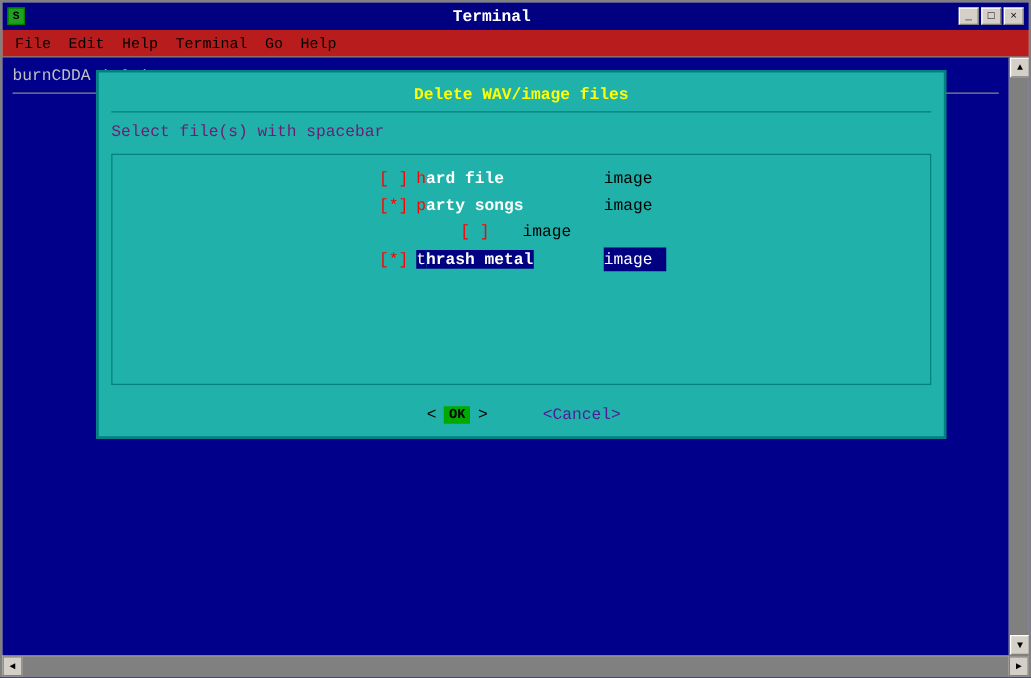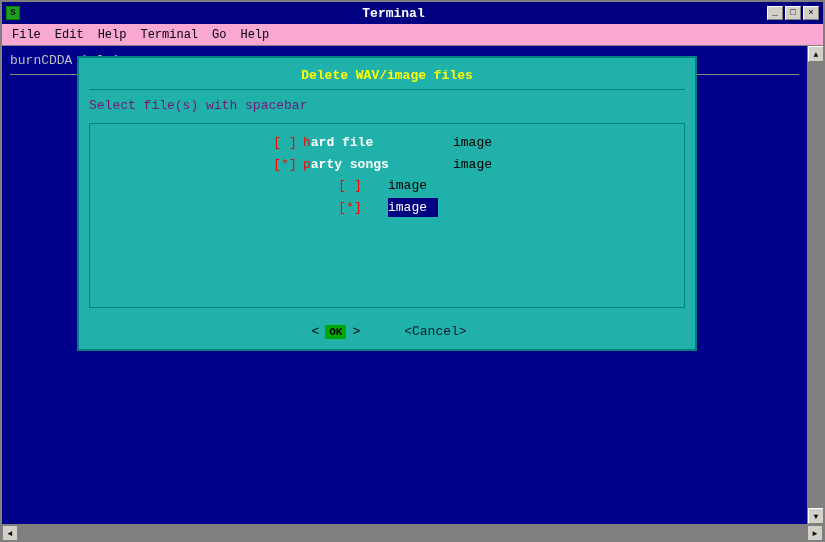--- a/index.html
+++ b/index.html
@@ -74,21 +74,21 @@
       display: flex;
       align-items: center;
       justify-content: center;
       font-size: 9px;
       cursor: pointer;
       color: #000;
     }
 
     
     .menu-bar {
-      background: #f9a8d4;
+      background: #b91c1c;
       display: flex;
       align-items: center;
       padding: 2px 4px;
       gap: 2px;
       height: 22px;
       border-bottom: 1px solid #808080;
     }
 
     .menu-item {
       padding: 2px 6px;
@@ -151,21 +151,21 @@
     .scroll-track {
       flex: 1;
       background: #808080;
     }
 
     
     .dialog-overlay {
       position: absolute;
       top: 10px;
       left: 75px;
-      width: 620px;
+      width: 680px;
       background: #20b2aa;
       border: 2px solid #008080;
       padding: 10px;
     }
 
     .dialog-title {
       color: #ffff00;
       text-align: center;
       font-size: 13px;
       font-weight: bold;
@@ -266,21 +266,21 @@
       color: #000;
       font-weight: bold;
       font-family: 'Courier New', Courier, monospace;
       font-size: 11px;
       padding: 1px 4px;
       border: none;
       cursor: pointer;
     }
 
     .btn-cancel {
-      color: #0f172a;
+      color: #4c1d95;
       font-family: 'Courier New', Courier, monospace;
       font-size: 13px;
       cursor: pointer;
       background: transparent;
       border: none;
     }
 
     
     .bottom-scroll {
       height: 16px;
@@ -360,20 +360,23 @@
             <span class="file-type">image</span>
           </div>
 
           <div class="file-item">
             <span class="file-checkbox">[ ]</span>
             <span class="file-type">image</span>
           </div>
 
           <div class="file-item selected">
             <span class="file-checkbox checked">[*]</span>
+            <span class="file-name">
+              <span style="background:#000080;color:#ffffff;padding:0;">t</span><span style="background:#000080;color:#ffffff;" class="file-name-text">hrash metal</span>
+            </span>
             <span class="file-type" style="background:#000080;color:#ffffff;">image</span>
           </div>
 
         </div>
 
         <div class="dialog-buttons">
           <div class="btn-ok-group">
             <span class="btn-arrow">&lt;</span>
             <button class="btn-ok">OK</button>
             <span class="btn-arrow">&gt;</span>

